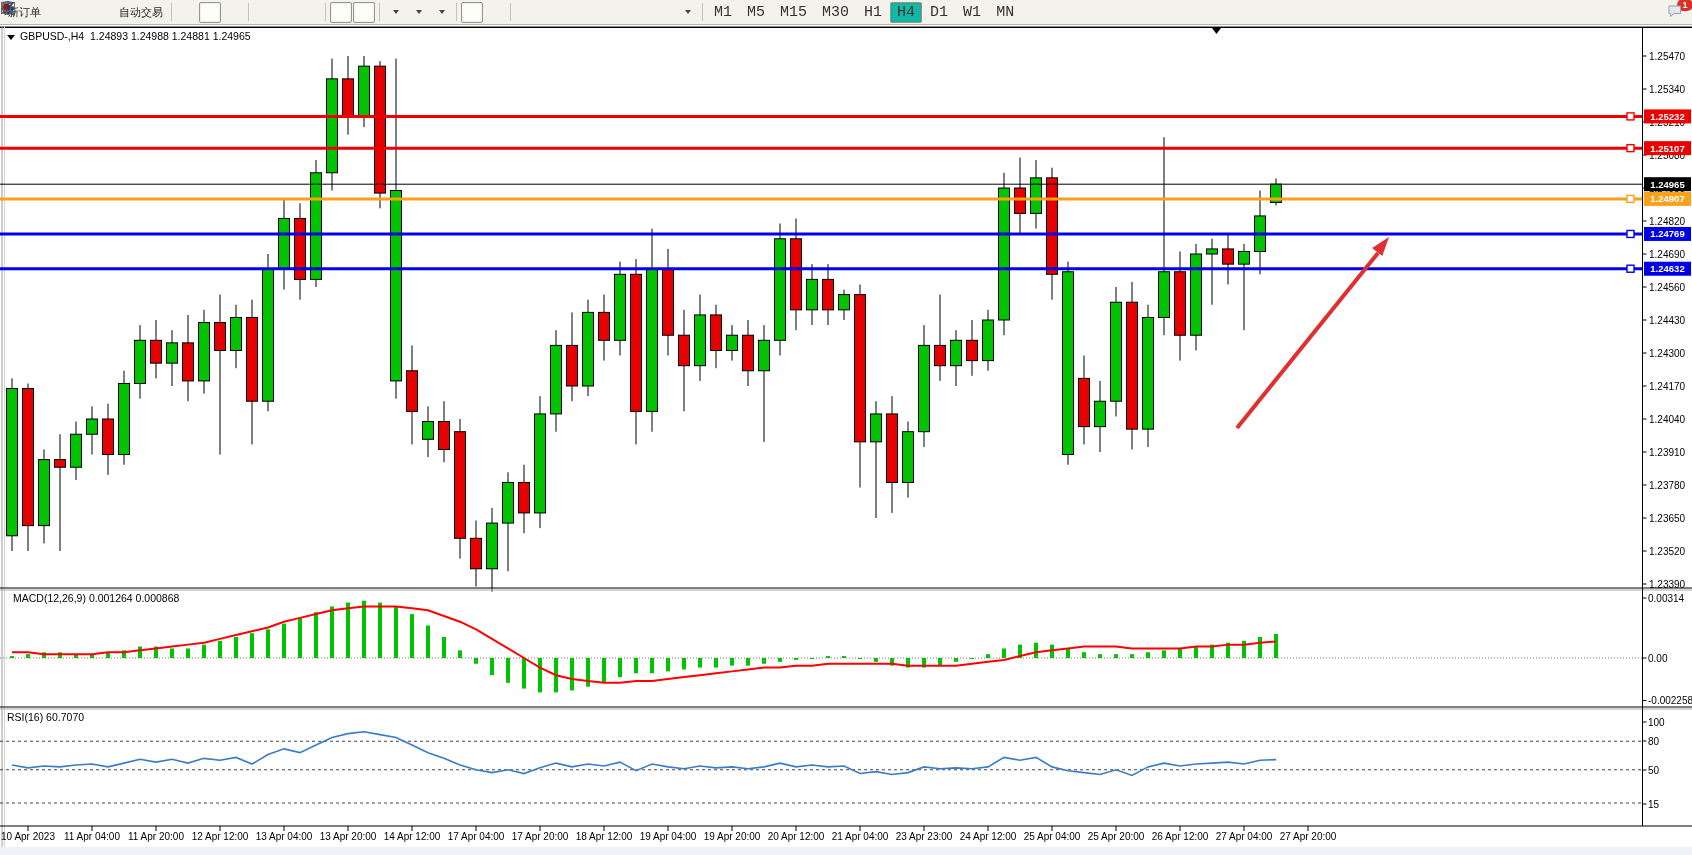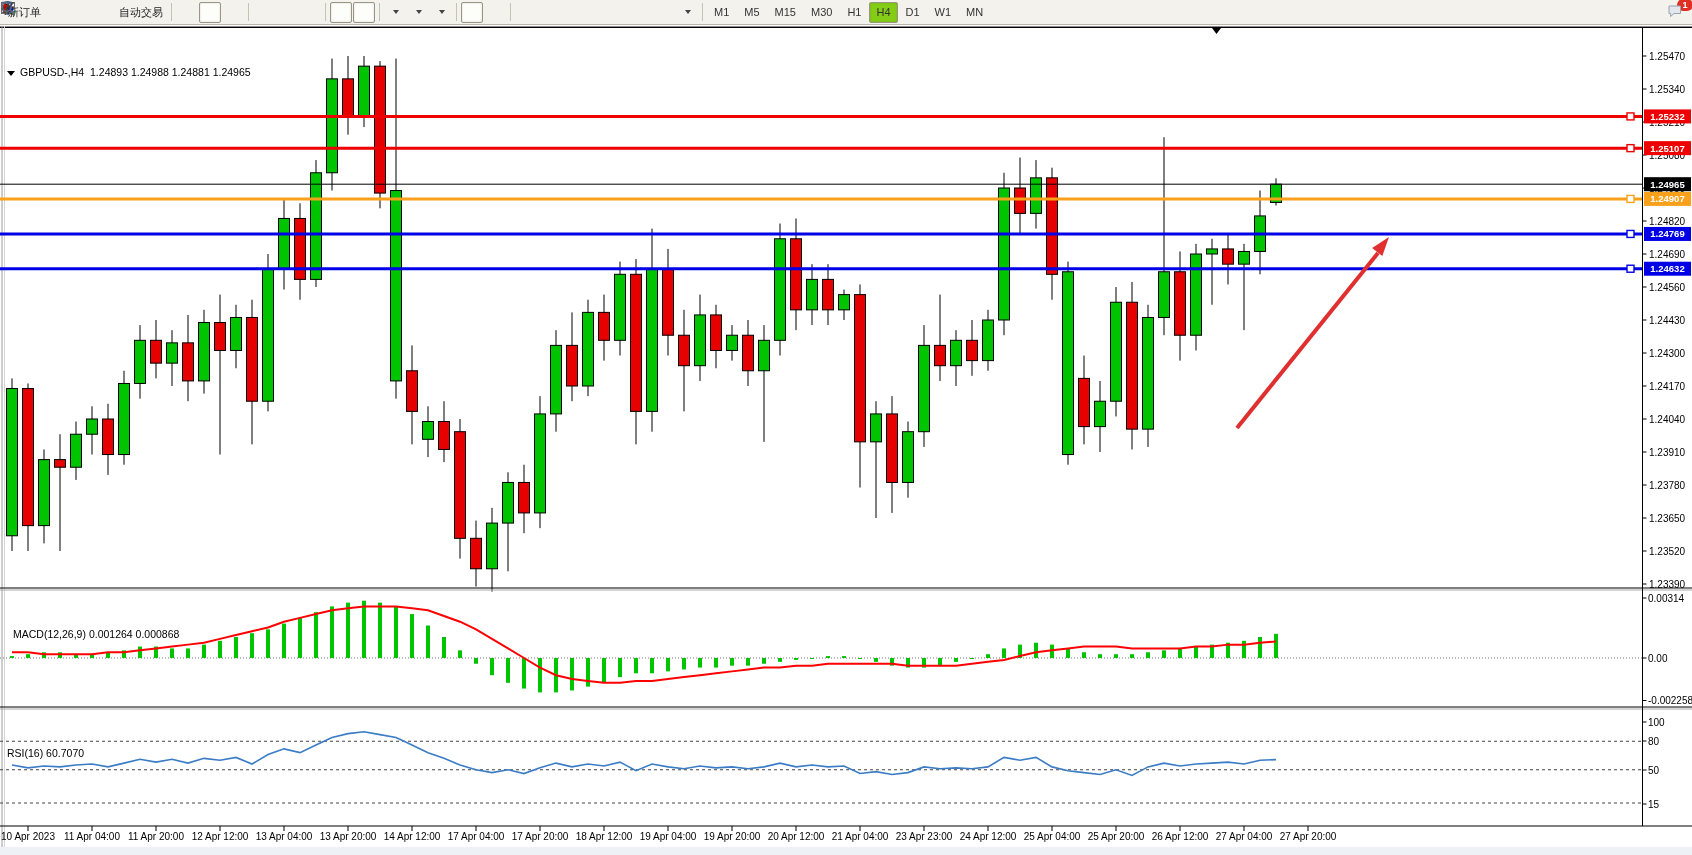--- a/index.html
+++ b/index.html
@@ -5,28 +5,28 @@
   html,body{margin:0;padding:0;background:#fff;}
   body{width:1692px;height:855px;overflow:hidden;font-family:"Liberation Sans",sans-serif;-webkit-font-smoothing:antialiased;}
   #app{position:relative;width:1692px;height:855px;background:#fff;}
 
   
   .toolbar{position:absolute;left:0;top:0;width:1692px;height:25px;background:#f4f2ec;border-bottom:1px solid #b9b5a9;display:flex;align-items:center;padding:0 4px;box-sizing:border-box;gap:1px;}
   .tbtn{height:21px;min-width:22px;display:inline-flex;align-items:center;justify-content:center;gap:3px;border:1px solid transparent;border-radius:2px;font-size:11px;color:#222;padding:0 3px;box-sizing:border-box;background:transparent;cursor:default;}
   .tbtn.pressed{background:#fdfdfa;border:1px solid #9a9585;box-shadow:inset 0 0 2px rgba(0,0,0,.18);}
   .tbtn .caret{width:0;height:0;border-left:3px solid transparent;border-right:3px solid transparent;border-top:4px solid #444;margin-left:2px;}
   .sep{width:1px;height:18px;background:#c6c2b5;margin:0 3px;flex:0 0 auto;}
-  .tf{height:19px;padding:0 6px;font-size:11px;color:#333;display:inline-flex;align-items:center;border:1px solid transparent;border-radius:2px;}
-  .tf.pressed{background:#84cc16;border:1px solid #9a9585;box-shadow:inset 0 0 2px rgba(0,0,0,.18);}
+  .tf{height:19px;padding:0 6px;font-size:15px;color:#333;display:inline-flex;align-items:center;border:1px solid transparent;border-radius:2px;font-family:Liberation Mono, monospace;}
+  .tf.pressed{background:#14b8a6;border:1px solid #9a9585;box-shadow:inset 0 0 2px rgba(0,0,0,.18);}
   .spacer{flex:1 1 auto;}
   .badge{position:absolute;top:-4px;right:-6px;min-width:12px;height:12px;border-radius:7px;background:#e03023;color:#fff;font-size:9px;font-weight:bold;display:flex;align-items:center;justify-content:center;padding:0 2px;}
   .chatwrap{position:relative;}
 
   
-  .pane-label{position:absolute;font-size:10.5px;color:#000;white-space:nowrap;z-index:5;margin-top:36px;}
+  .pane-label{position:absolute;font-size:10.5px;color:#000;white-space:nowrap;z-index:5;}
   .pane-label b{font-weight:normal;}
   #chart-title{left:7px;top:30px;}
   #chart-title .tri{display:inline-block;width:0;height:0;border-left:4px solid transparent;border-right:4px solid transparent;border-top:5px solid #000;margin-right:5px;vertical-align:middle;}
   #macd-title{left:13px;top:592px;}
   #rsi-title{left:7px;top:711px;}
   svg{position:absolute;left:0;top:0;z-index:1;}
   svg text{font-family:"Liberation Sans",sans-serif;}
 </style>
 </head>
 <body>

